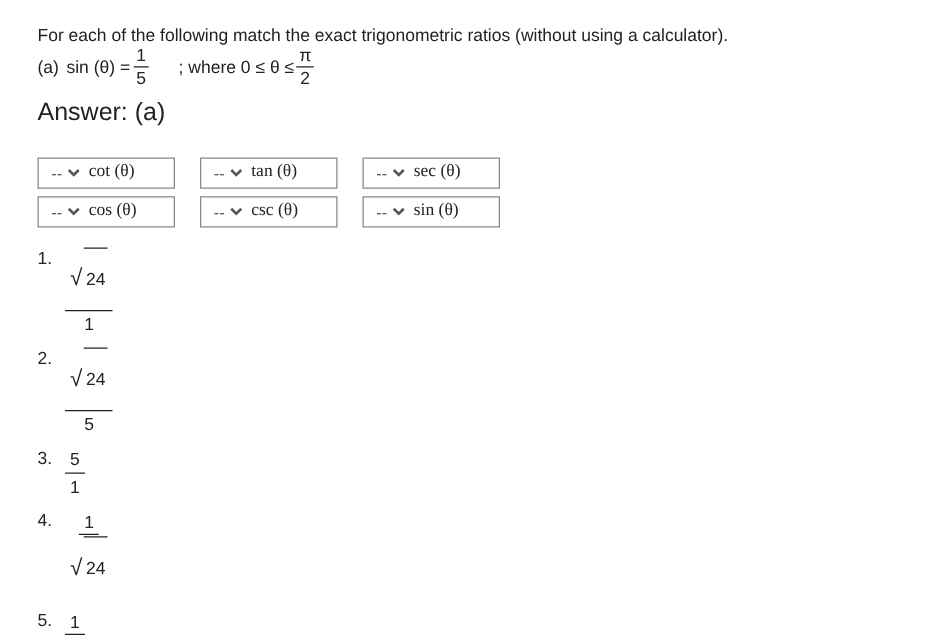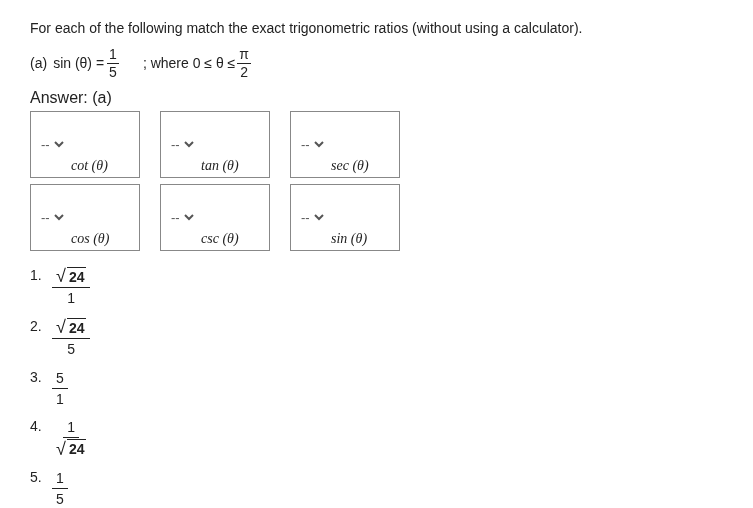--- a/index.html
+++ b/index.html
@@ -6,21 +6,20 @@
     body {
       background: #fff;
       font-family: Georgia, 'Times New Roman', serif;
       font-size: 15px;
       color: #222;
       padding: 20px 30px;
       width: 753px;
       min-height: 508px;
     }
     .instructions {
-      margin-bottom: 10px;
       font-family: Arial, sans-serif;
       font-size: 14px;
     }
     .problem-line {
       display: flex;
       align-items: center;
       margin-bottom: 8px;
       font-family: Arial, sans-serif;
       font-size: 14px;
       flex-wrap: wrap;
@@ -62,22 +61,22 @@
       border-bottom: 1px solid #222;
       padding: 0 2px;
       line-height: 1.2;
     }
     .pi-fraction .denom {
       padding: 0 2px;
       line-height: 1.2;
     }
     .answer-label {
       font-family: Arial, sans-serif;
-      font-size: 16px;
-      margin-bottom: 4px;
+      font-size: 20px;
+      margin-bottom: 24px;
     }
     .dropdowns-container {
       display: grid;
       grid-template-columns: repeat(3, auto);
       gap: 6px 20px;
       margin-bottom: 16px;
       width: fit-content;
     }
     .dropdown-item {
       display: flex;
@@ -94,22 +93,20 @@
       font-family: Arial, sans-serif;
       font-size: 13px;
       cursor: pointer;
       margin-right: 4px;
       color: #555;
       width: 30px;
     }
     .dropdown-label {
       font-family: Georgia, serif;
       font-size: 14px;
-      font-style: italic;
-      margin-top: 43px;
     }
     .answer-list {
       list-style: none;
       padding: 0;
     }
     .answer-list li {
       display: flex;
       align-items: flex-start;
       margin-bottom: 10px;
       font-size: 14px;
@@ -124,24 +121,23 @@
       display: inline-flex;
       align-items: center;
     }
     .radical-sign {
       font-size: 18px;
       line-height: 1;
       margin-right: 1px;
     }
     .radical-content {
       border-top: 1.5px solid #222;
-      padding: 0 2px;
+      padding: 15px 2px;
       font-size: 14px;
       line-height: 1.3;
-      font-weight: bold;
     }
     .big-fraction {
       display: inline-flex;
       flex-direction: column;
       align-items: center;
     }
     .big-fraction .top {
       border-bottom: 1.5px solid #222;
       padding: 0 4px 1px 4px;
       line-height: 1.3;

